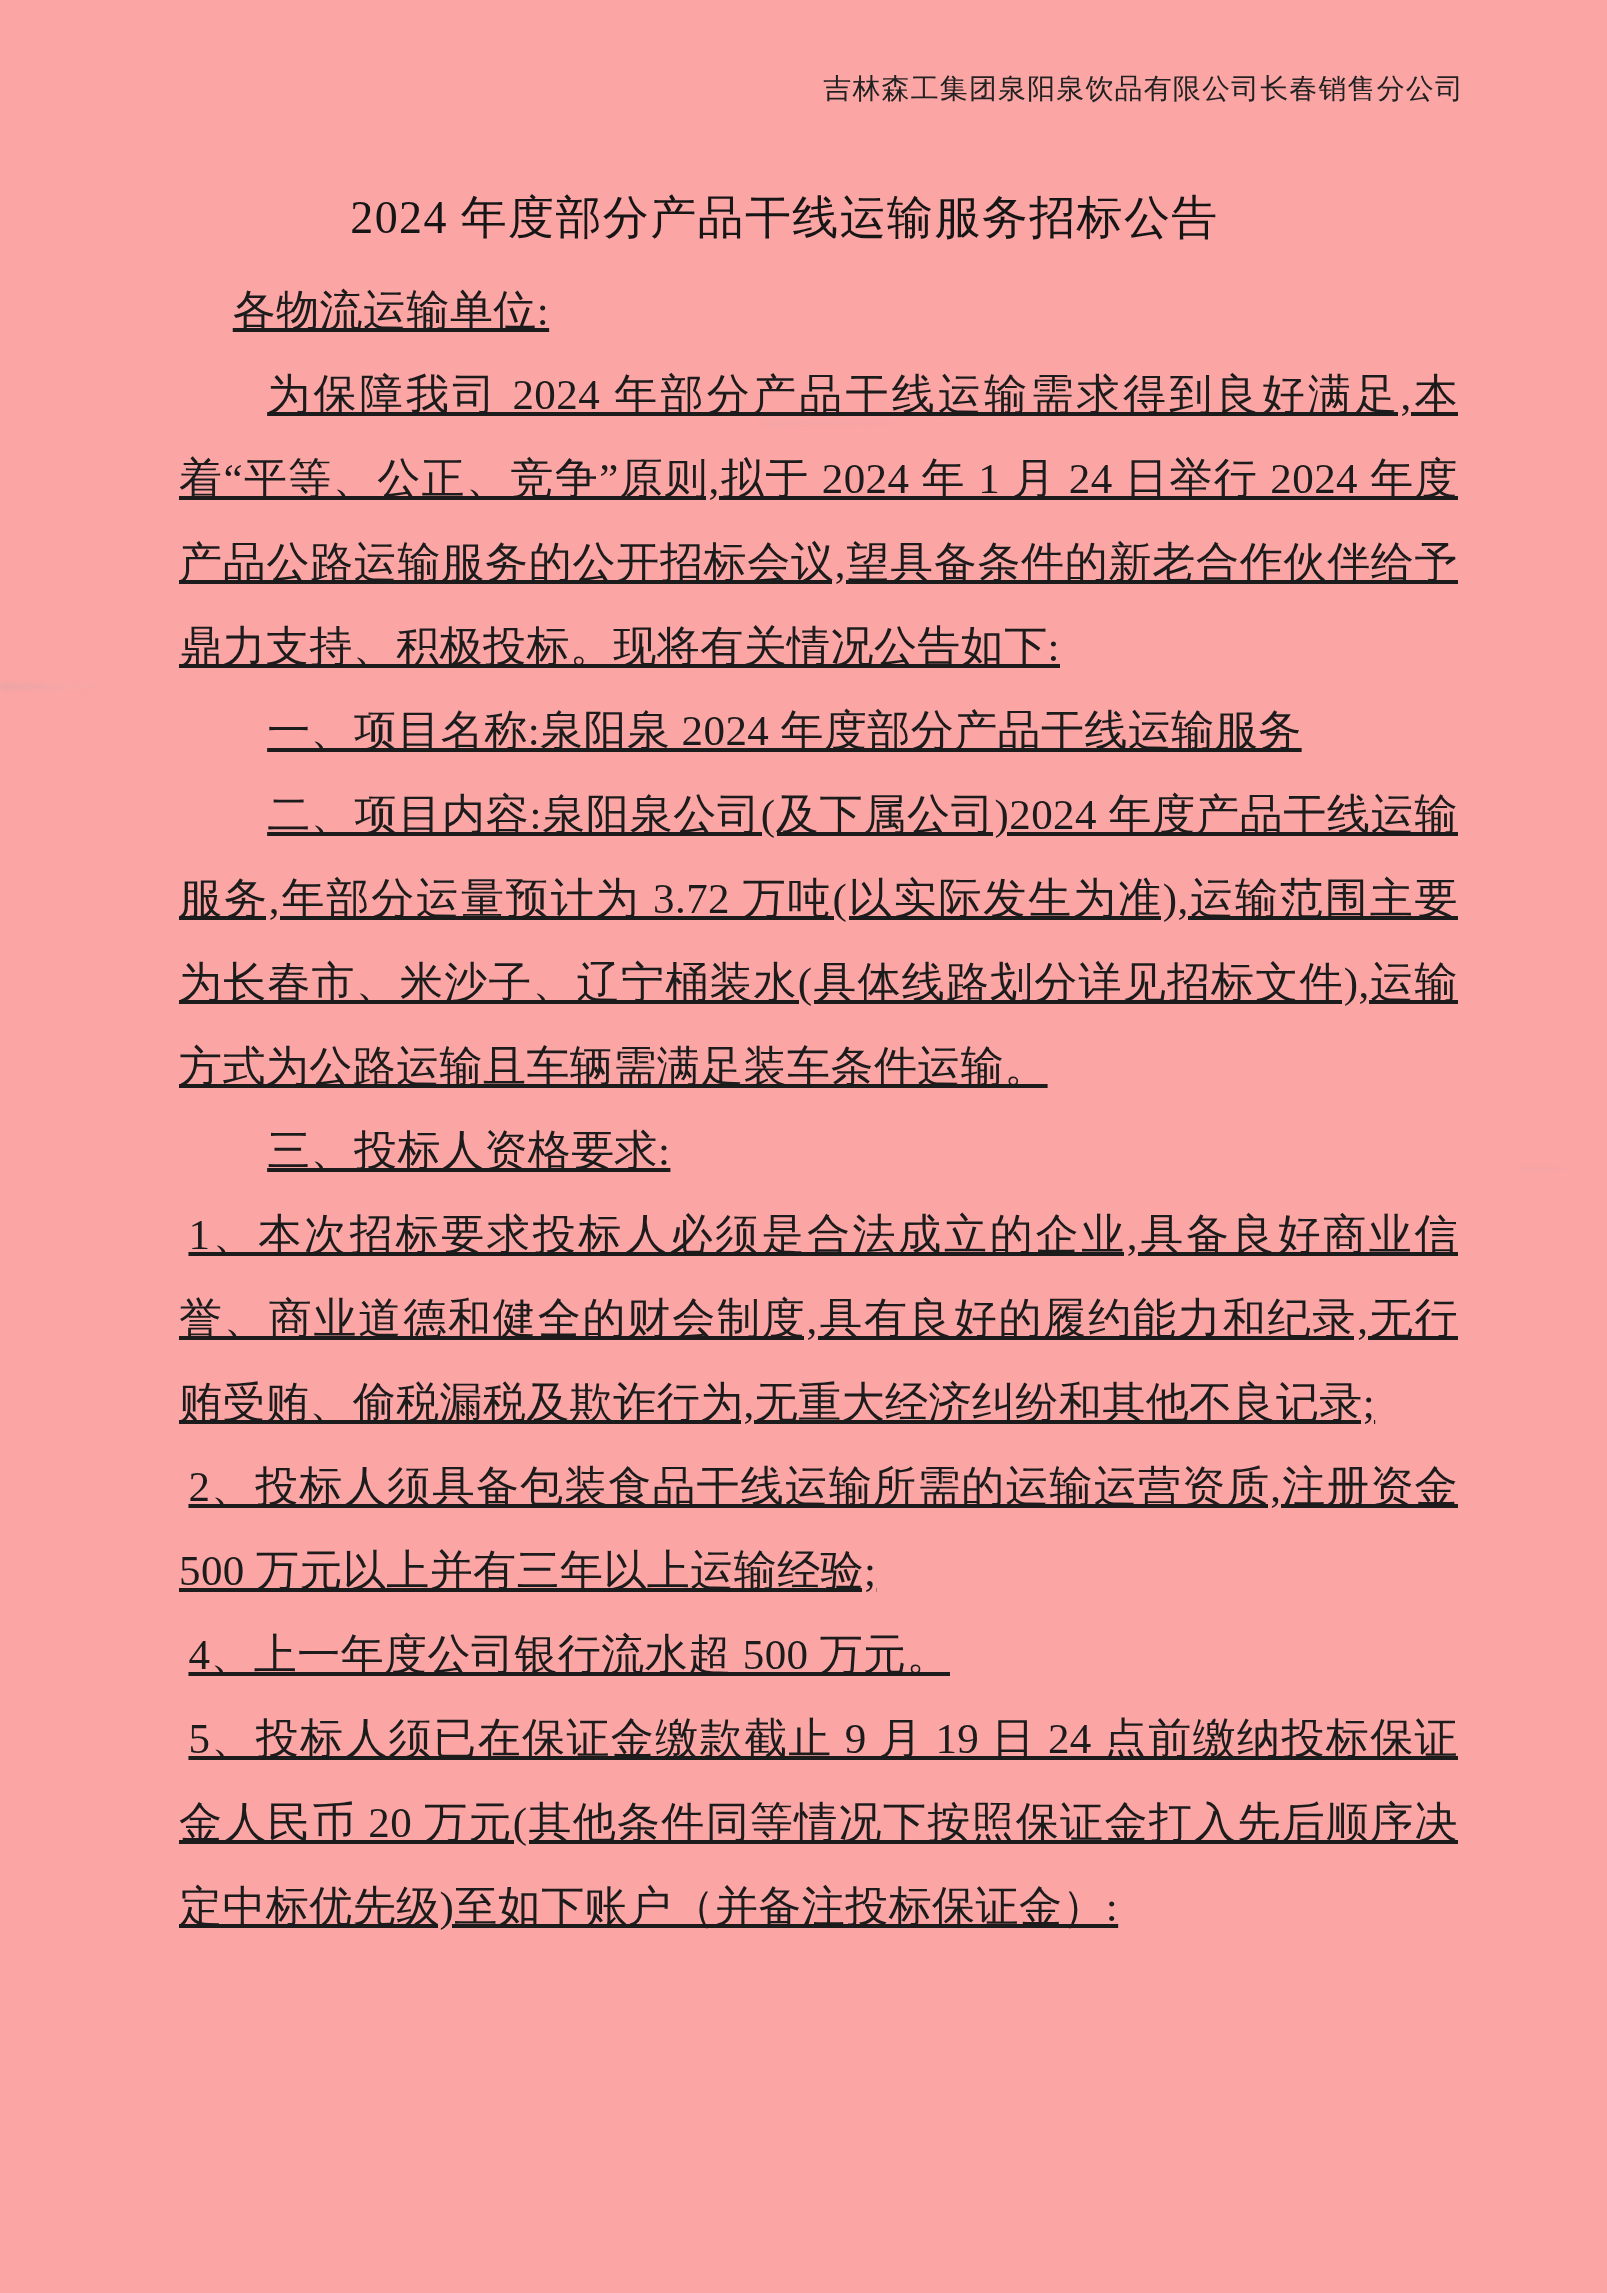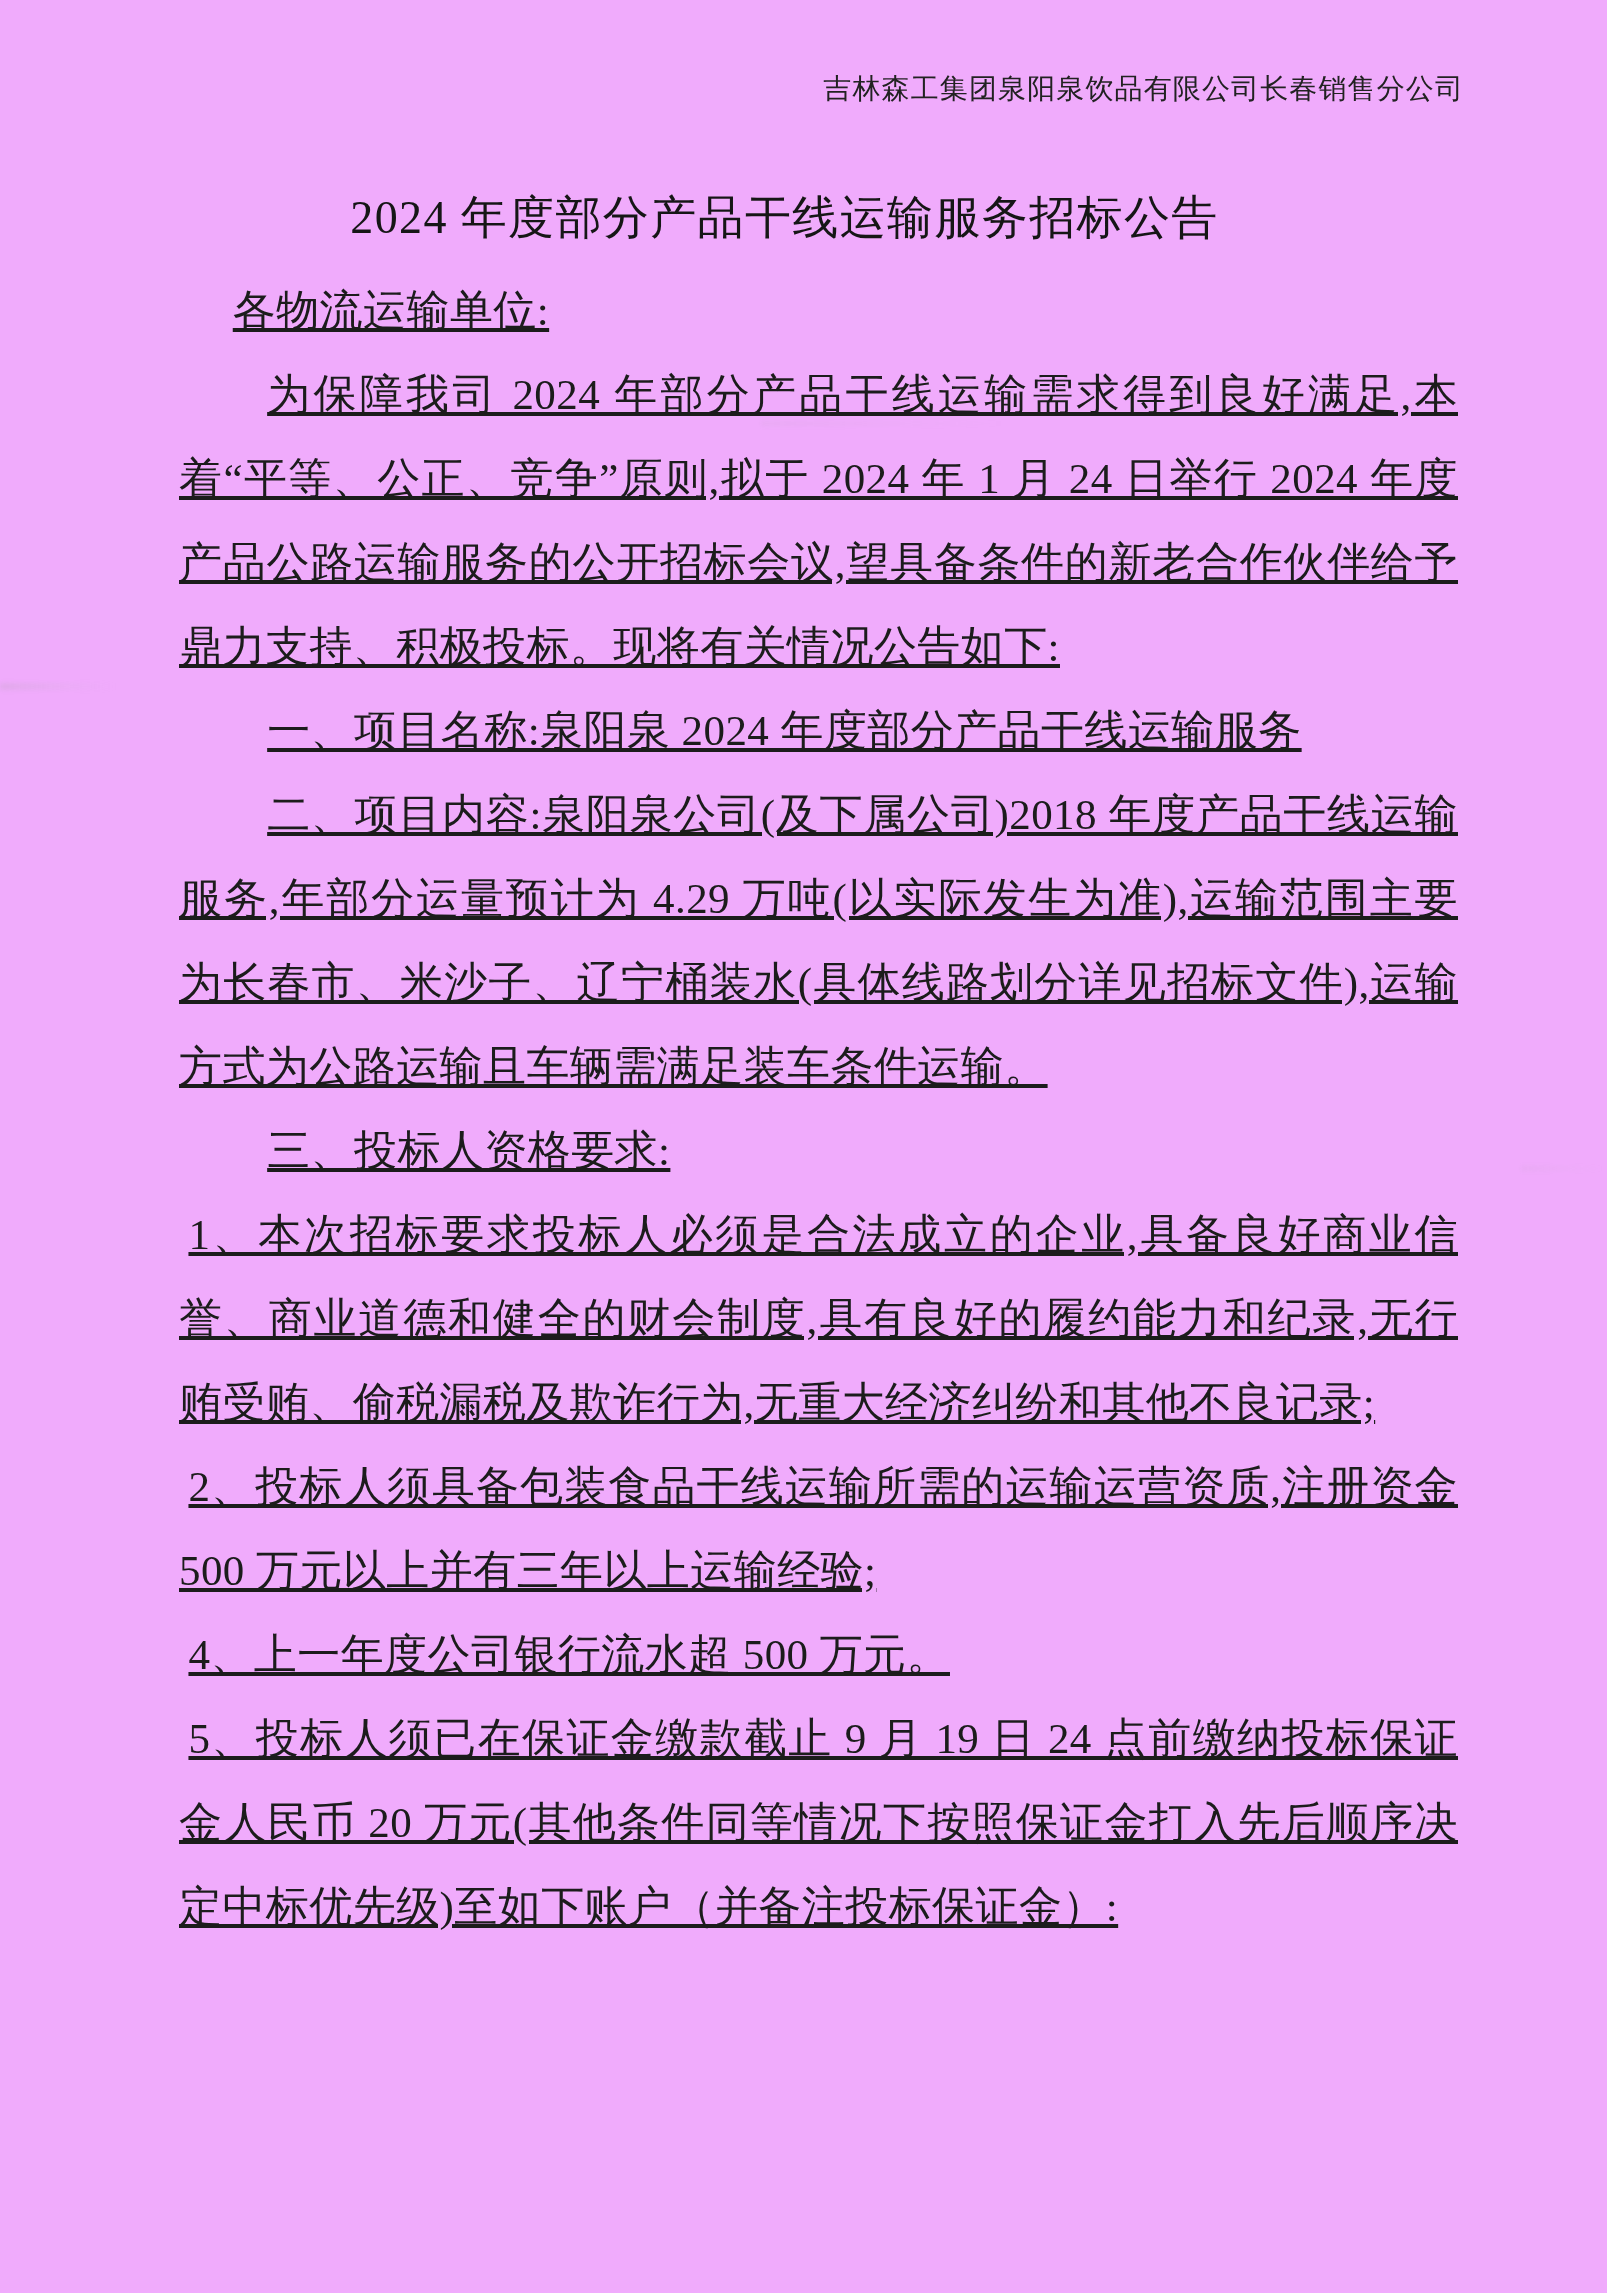--- a/index.html
+++ b/index.html
@@ -4,21 +4,21 @@
 <style>
   html, body {
     margin: 0;
     padding: 0;
     background: #ffffff;
   }
   .page {
     position: relative;
     width: 1607px;
     height: 2294px;
-    background: #f0abfc;
+    background: #fca5a5;
     overflow: hidden;
     font-family: "Liberation Serif", "DejaVu Serif", serif;
     color: #1c1c1c;
   }
   .company-header {
     position: absolute;
     top: 70px;
     left: 179px;
     width: 1285px;
     text-align: right;
@@ -80,21 +80,21 @@
   <div class="scan-smudge smudge-c"></div>
 
   <div class="company-header">吉林森工集团泉阳泉饮品有限公司长春销售分公司</div>
 
   <h1 class="doc-title">2024 年度部分产品干线运输服务招标公告</h1>
 
   <div class="doc-body">
     <p class="salutation">各物流运输单位:</p>
     <p class="indent-para">为保障我司 2024 年部分产品干线运输需求得到良好满足,本着“平等、公正、竞争”原则,拟于 2024 年 1 月 24 日举行 2024 年度产品公路运输服务的公开招标会议,望具备条件的新老合作伙伴给予鼎力支持、积极投标。现将有关情况公告如下:</p>
     <p class="indent-para">一、项目名称:泉阳泉 2024 年度部分产品干线运输服务</p>
-    <p class="indent-para">二、项目内容:泉阳泉公司(及下属公司)2018 年度产品干线运输服务,年部分运量预计为 4.29 万吨(以实际发生为准),运输范围主要为长春市、米沙子、辽宁桶装水(具体线路划分详见招标文件),运输方式为公路运输且车辆需满足装车条件运输。</p>
+    <p class="indent-para">二、项目内容:泉阳泉公司(及下属公司)2024 年度产品干线运输服务,年部分运量预计为 3.72 万吨(以实际发生为准),运输范围主要为长春市、米沙子、辽宁桶装水(具体线路划分详见招标文件),运输方式为公路运输且车辆需满足装车条件运输。</p>
     <p class="indent-para">三、投标人资格要求:</p>
     <p class="num-item">1、本次招标要求投标人必须是合法成立的企业,具备良好商业信誉、商业道德和健全的财会制度,具有良好的履约能力和纪录,无行贿受贿、偷税漏税及欺诈行为,无重大经济纠纷和其他不良记录;</p>
     <p class="num-item">2、投标人须具备包装食品干线运输所需的运输运营资质,注册资金 500 万元以上并有三年以上运输经验;</p>
     <p class="num-item">4、上一年度公司银行流水超 500 万元。</p>
     <p class="num-item">5、投标人须已在保证金缴款截止 9 月 19 日 24 点前缴纳投标保证金人民币 20 万元(其他条件同等情况下按照保证金打入先后顺序决定中标优先级)至如下账户（并备注投标保证金）:</p>
   </div>
 
 </div>
 
 

